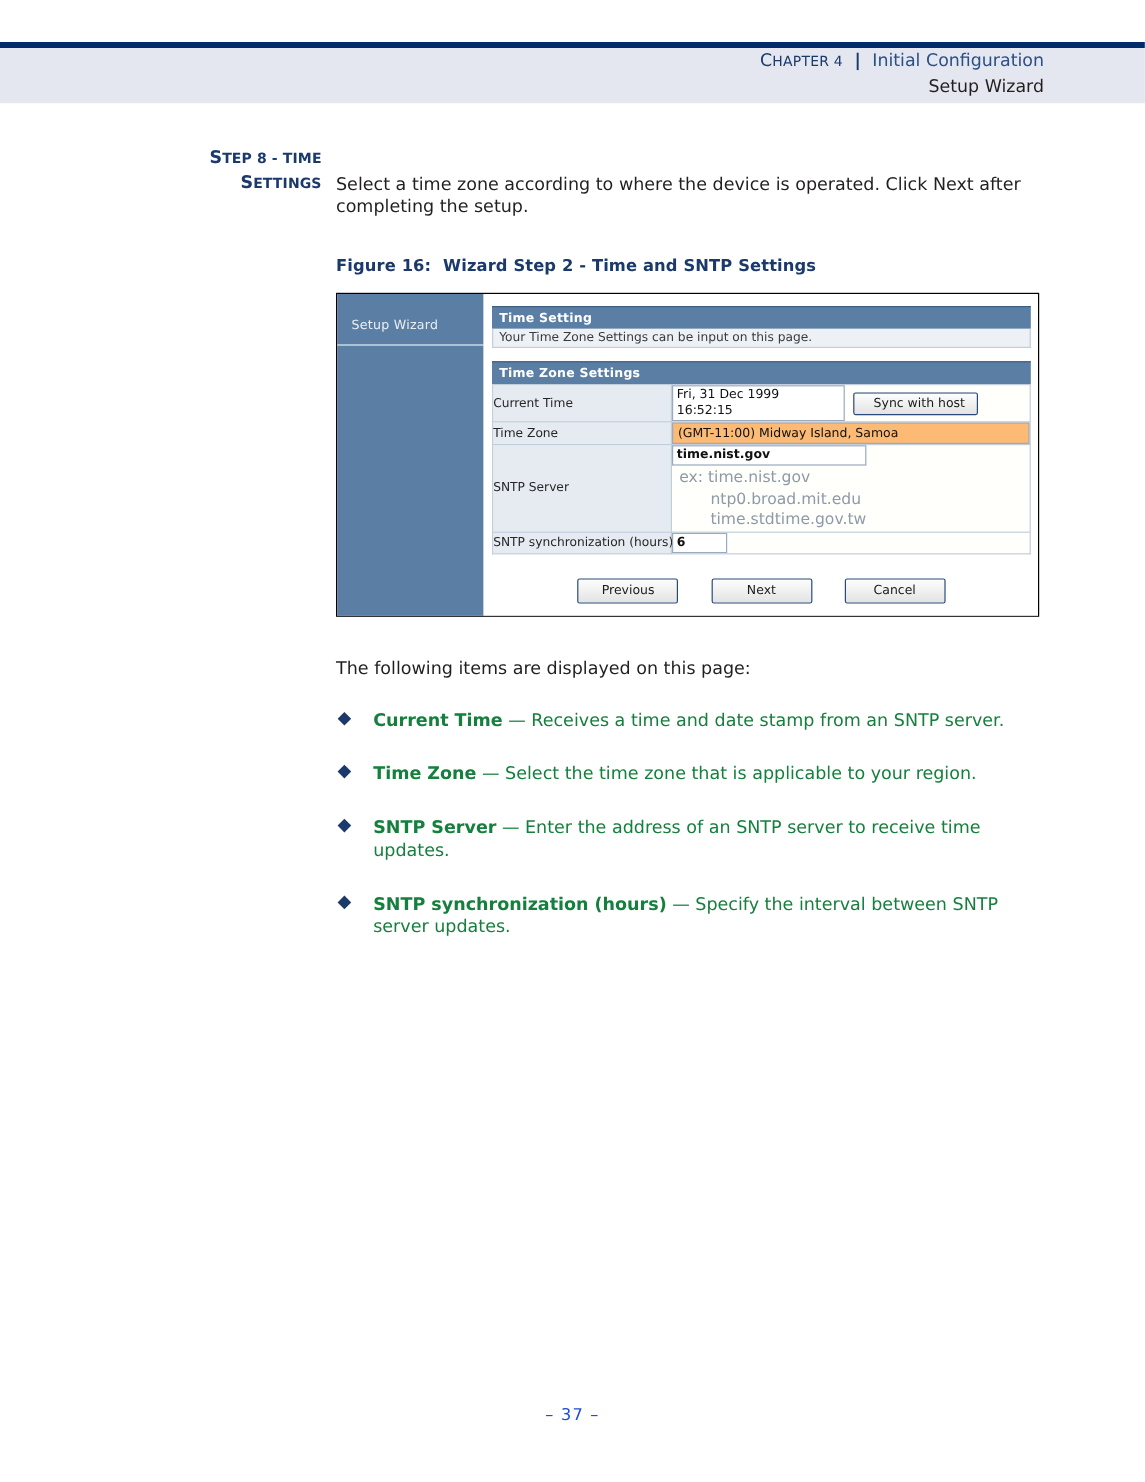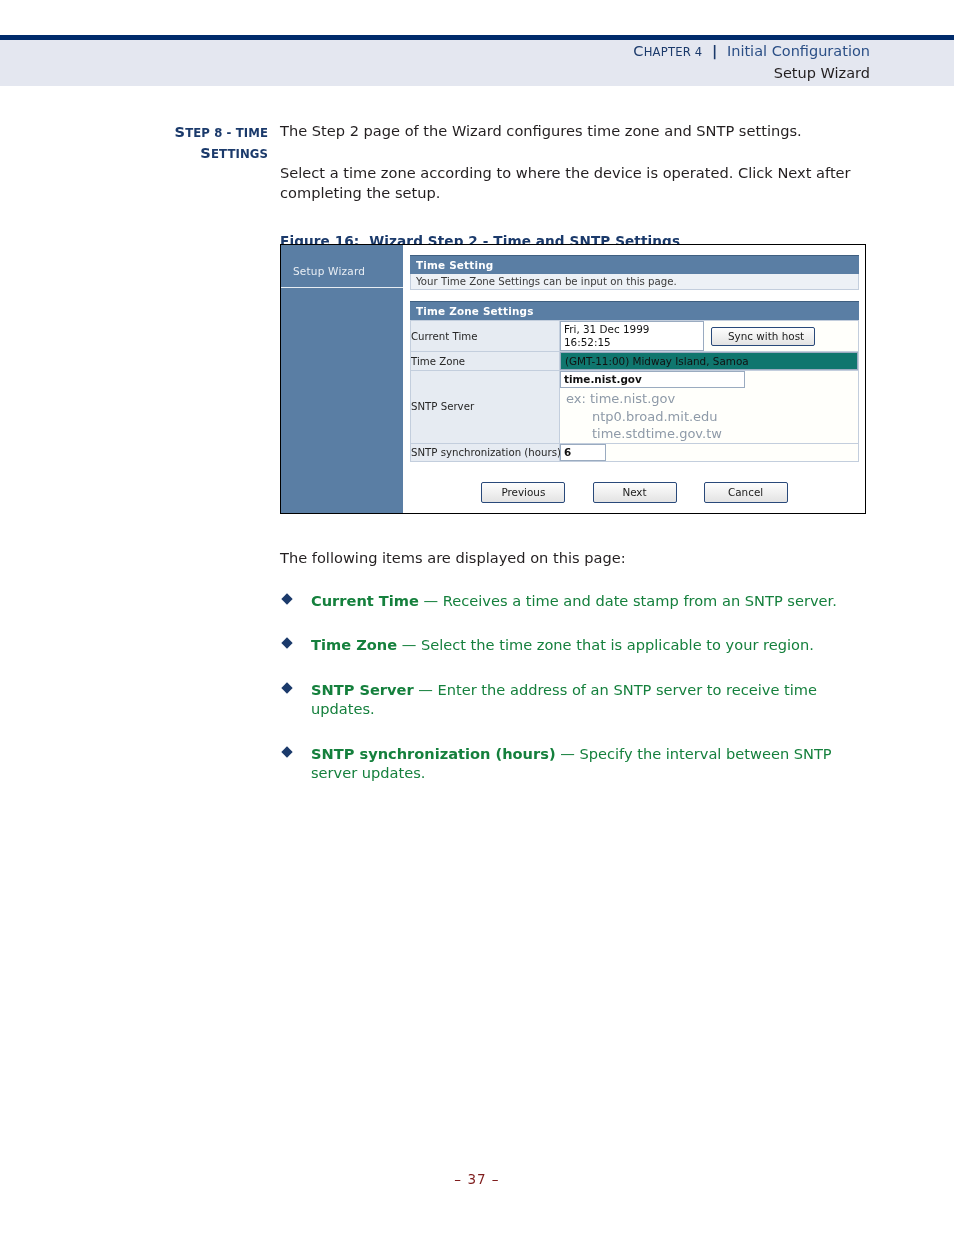--- a/index.html
+++ b/index.html
@@ -192,42 +192,42 @@
     background: #ffffff;
     font-size: 10.4px;
     color: #111111;
     font-weight: bold;
     padding: 1px 4px 1px 3px;
     line-height: 1.25;
     vertical-align: middle;
     box-sizing: border-box;
   }
   .txtfield.time { width: 144px; font-weight: normal; }
-  .txtfield.server { width: 185px; }
+  .txtfield.server { width: 162px; }
   .txtfield.sync { width: 46px; }
 
   .btn {
     display: inline-block;
     border: 1px solid #29497a;
     background: linear-gradient(to bottom, #fdfdfd 0%, #efefef 55%, #e3e3e3 100%);
     font-size: 10.4px;
     color: #1a1a1a;
     padding: 2px 10px 3px 16px;
     margin-left: 7px;
     vertical-align: middle;
     border-radius: 2px;
     box-sizing: border-box;
     text-align: center;
     font-family: "DejaVu Sans", sans-serif;
   }
 
   .zone-select {
     display: block;
     border: 1px solid #9aabc0;
-    background: #0f766e;
+    background: #fdba74;
     font-size: 10.4px;
     color: #111111;
     padding: 2px 4px 2px 4px;
     box-sizing: border-box;
     width: 100%;
   }
 
   .sntp-hint {
     color: #8e9aa8;
     font-size: 13px;
@@ -282,21 +282,21 @@
   }
   ul.bullets li b { font-weight: bold; }
 
   
   .footer {
     position: absolute;
     left: 0;
     top: 1171px;
     width: 954px;
     text-align: center;
-    color: #7f1d1d;
+    color: #1d4ed8;
     font-size: 13.5px;
     letter-spacing: 1px;
   }
 </style>
 </head>
 <body>
 
 <div class="page-header">
   <div class="header-rule"></div>
   <div class="header-band"></div>
@@ -309,21 +309,20 @@
     <div class="header-line2">Setup Wizard</div>
   </div>
 </div>
 
 <div class="margin-head">
   <div><span>S</span><span class="smallcap">TEP 8 - T</span><span class="smallcap">IME</span></div>
   <div><span>S</span><span class="smallcap">ETTINGS</span></div>
 </div>
 
 <div class="body-col">
-  <p class="para">The Step 2 page of the Wizard configures time zone and SNTP settings.</p>
   <p class="para gap">Select a time zone according to where the device is operated. Click Next after completing the setup.</p>
   <div class="fig-caption">
     <span>Figure 16:</span><span class="capgap"></span>
     <span>Wizard Step 2 - Time and SNTP Settings</span>
   </div>
 </div>
 
 <div class="figure-box">
 
   <div class="app-sidebar">

